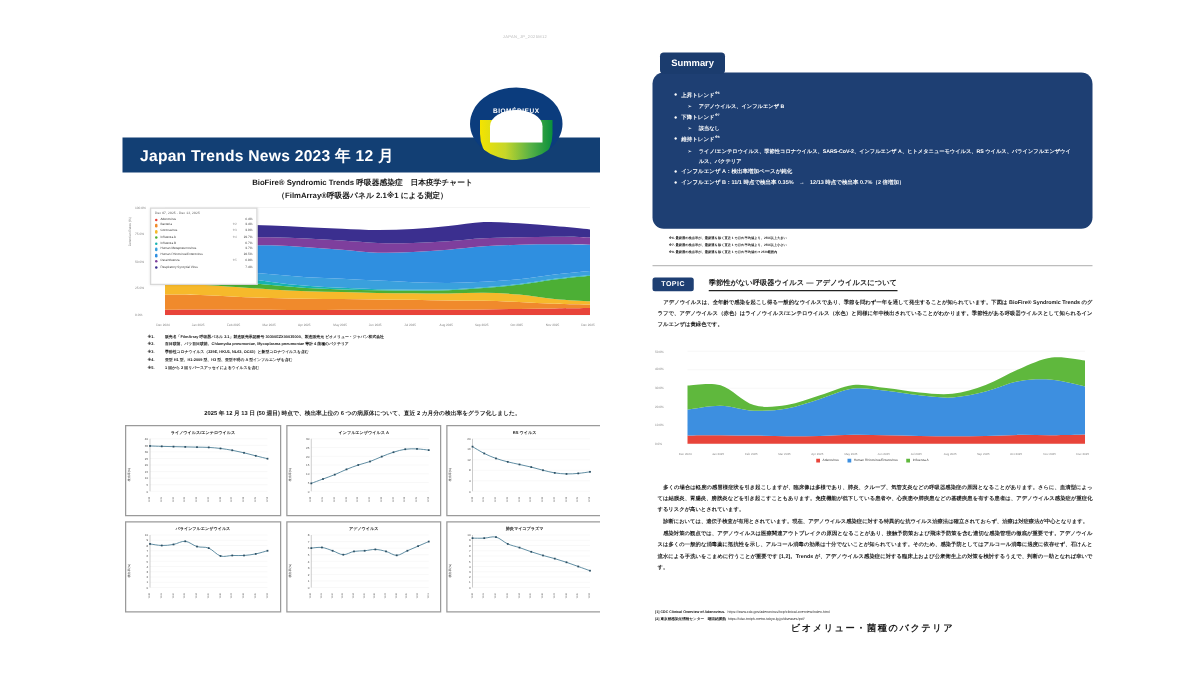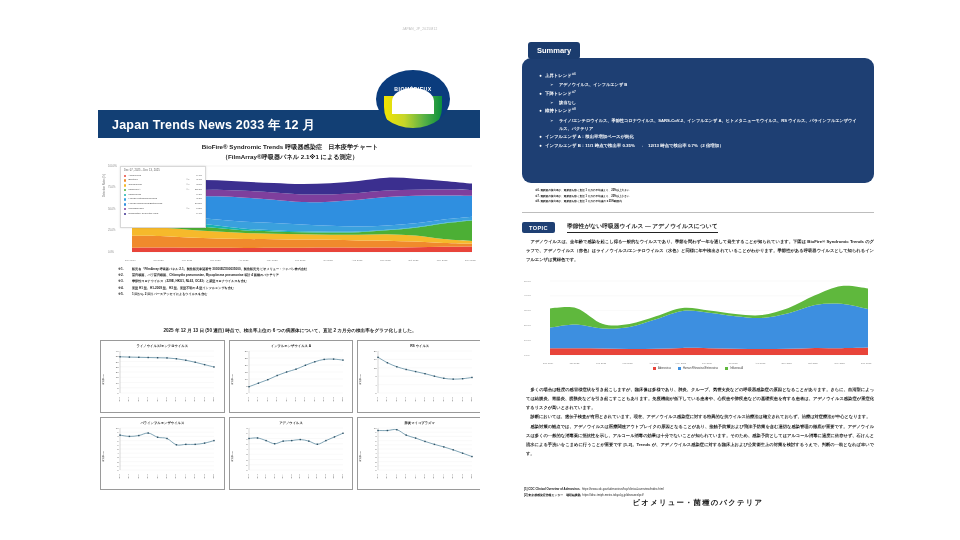--- a/index.html
+++ b/index.html
@@ -166,21 +166,21 @@
 
   <div class="logo-wrap">
     <div class="logo-circle">
       <div class="logo-arc"></div>
       <div class="logo-inner-cut"></div>
     </div>
     <div class="logo-text">BIOMÉRIEUX</div>
   </div>
 
   <div class="blue-band">
-    <div class="blue-band-title">Japan Trends News 2033 年 12 月</div>
+    <div class="blue-band-title">Japan Trends News 2023 年 12 月</div>
   </div>
 
   <div class="chart-title">
     <div>BioFire® Syndromic Trends 呼吸器感染症　日本疫学チャート</div>
     <div>（FilmArray®呼吸器パネル 2.1※1 による測定）</div>
   </div>
 
   <div class="bigchart">
     <div class="axis-y-lab">Detection Rates (%)</div>
     <svg id="big-svg" width="372" height="95" viewBox="0 0 372 95">

